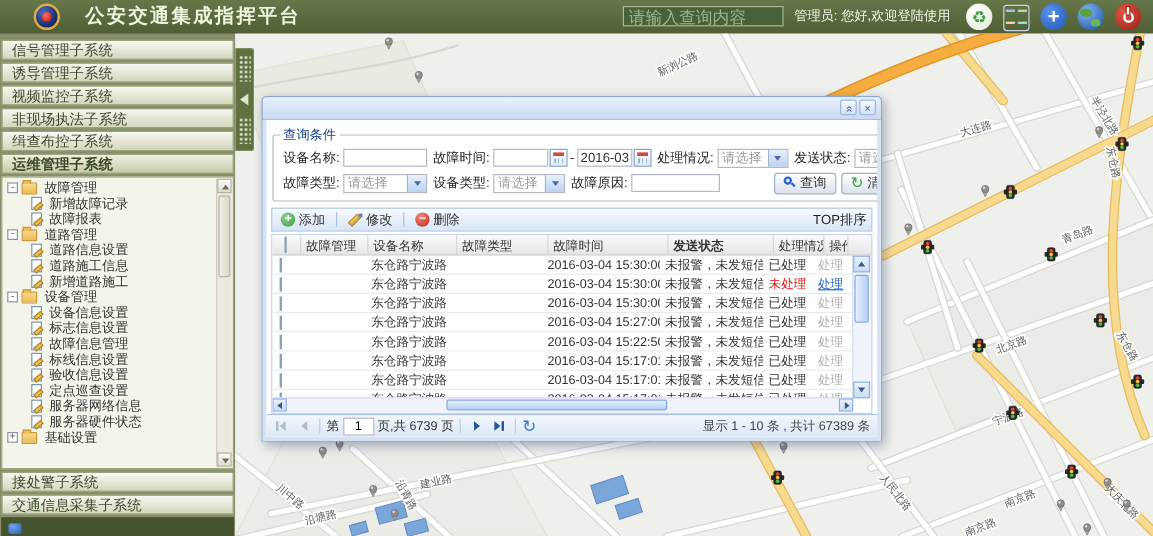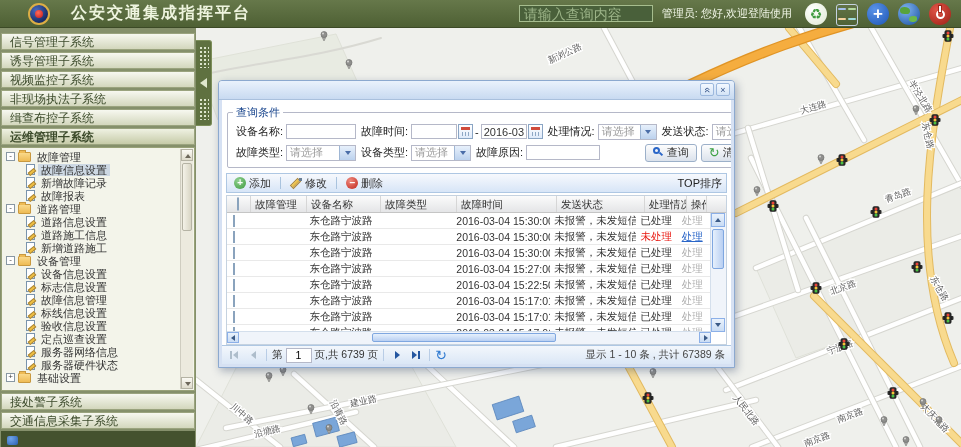--- a/index.html
+++ b/index.html
@@ -195,24 +195,20 @@
         <div class="acc-item">非现场执法子系统</div>
         <div class="acc-item">缉查布控子系统</div>
       </div>
     <div class="acc-item active">运维管理子系统</div>
     <div class="tree-panel">
       <div class="tree" id="tree">
           <div class="tree-row folder">
             <span class="expander">-</span>
             <span class="folder-ico"></span>
             <span class="tlabel">故障管理</span>
-          </div>
-          <div class="tree-row leaf selected">
-            <span class="leaf-ico"></span>
-            <span class="tlabel">故障信息设置</span>
           </div>
           <div class="tree-row leaf">
             <span class="leaf-ico"></span>
             <span class="tlabel">新增故障记录</span>
           </div>
           <div class="tree-row leaf">
             <span class="leaf-ico"></span>
             <span class="tlabel">故障报表</span>
           </div>
           <div class="tree-row folder">
@@ -596,21 +592,21 @@
         <span class="topsort">TOP排序</span>
       </div>
 
       <div class="grid">
         <div class="grid-head" id="gridHead">
             <div class="gh" style="width: 24px;"><span class="cbx"></span></div>
             <div class="gh" style="width: 56px;">故障管理</div>
             <div class="gh" style="width: 74px;">设备名称</div>
             <div class="gh" style="width: 76px;">故障类型</div>
             <div class="gh" style="width: 100px;">故障时间</div>
-            <div class="gh" style="width: 88px;">发送状态</div>
+            <div class="gh" style="width: 88px; font-weight: bold;">发送状态</div>
             <div class="gh" style="width: 42px;">处理情况</div>
             <div class="gh" style="width: 20px;">操作</div>
           </div>
         <div class="grid-rows" id="gridRows">
             <div class="grow">
               <div class="gc" style="width: 24px; padding-left: 0px;"><span class="cbx"></span></div>
               <div class="gc" style="width: 56px;"></div>
               <div class="gc" style="width: 74px;">东仓路宁波路</div>
               <div class="gc" style="width: 76px;"></div>
               <div class="gc" style="width: 100px;">2016-03-04 15:30:00</div>

